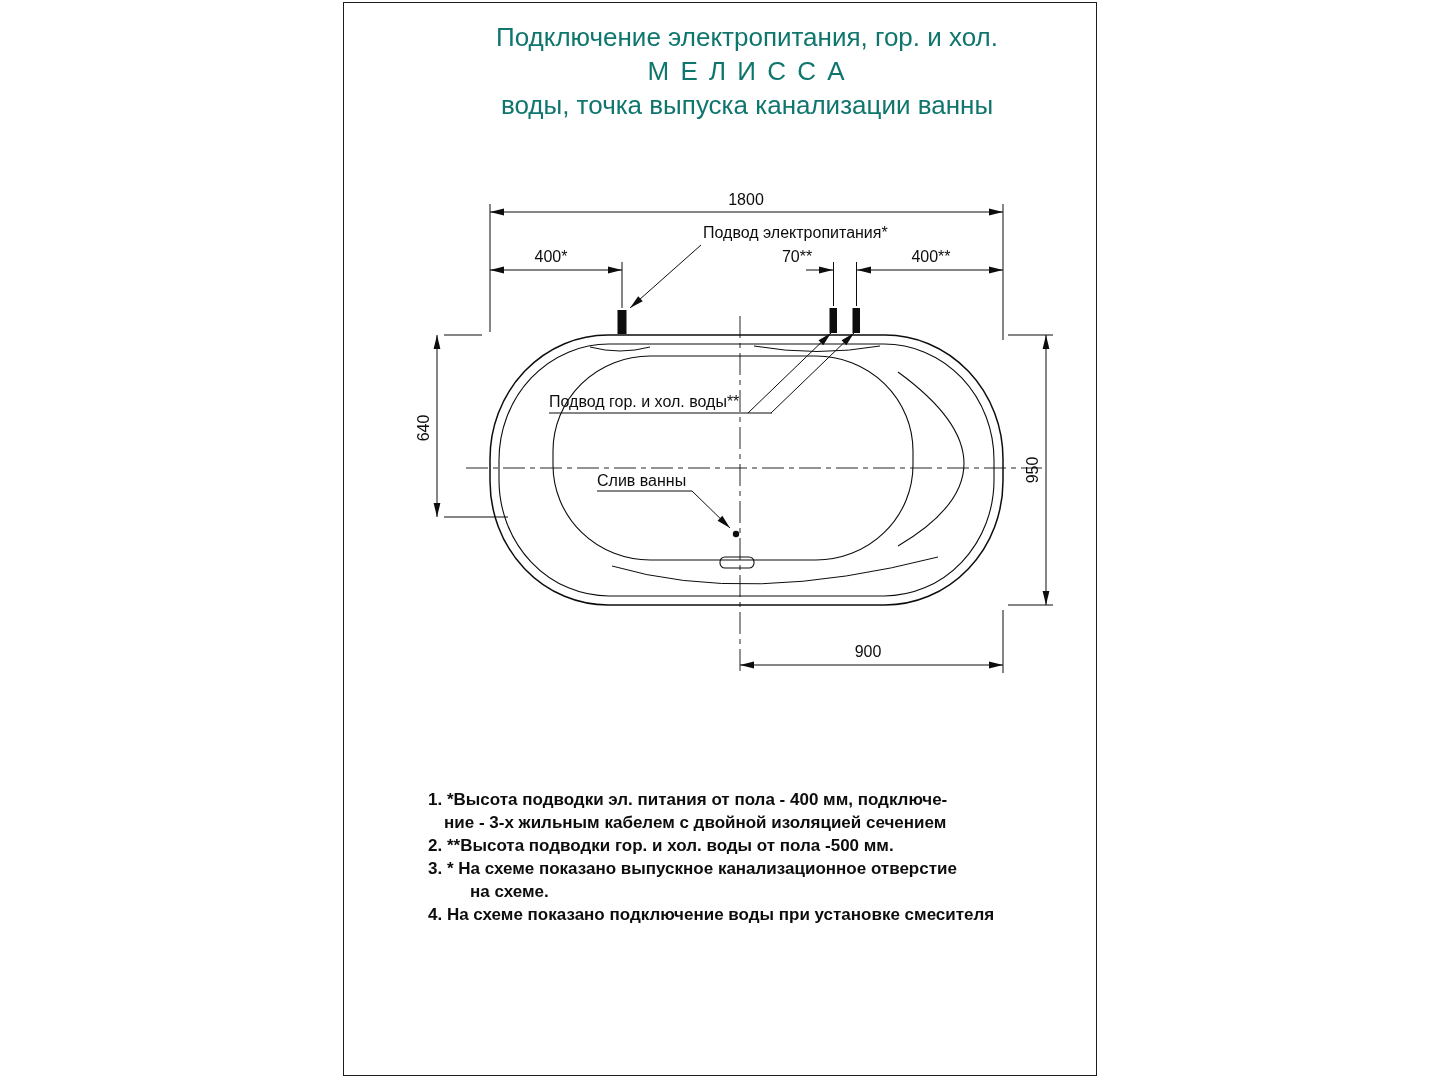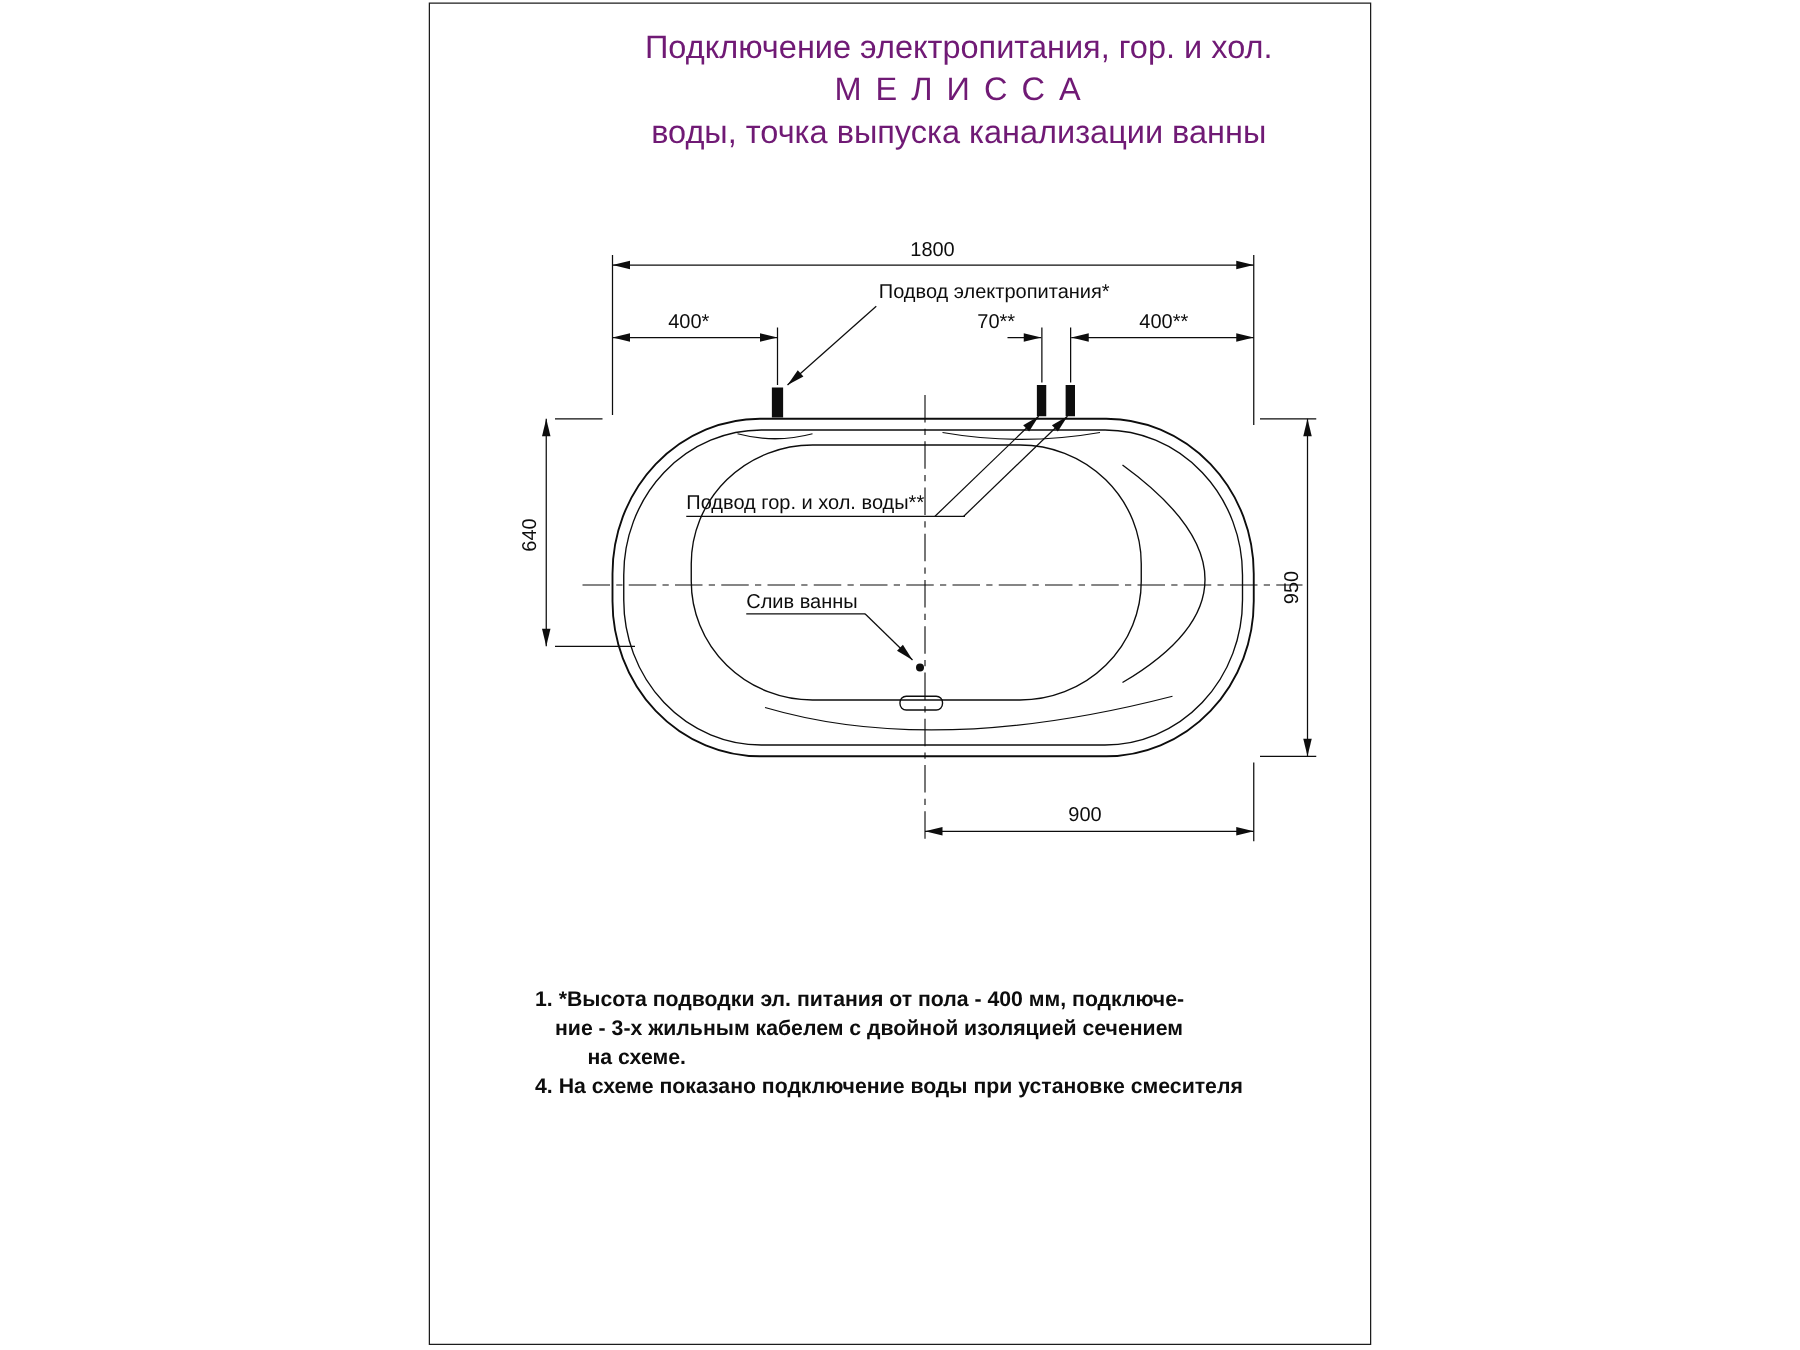--- a/index.html
+++ b/index.html
@@ -1,21 +1,21 @@
 <!DOCTYPE html>
 <html><head>
 <meta charset="utf-8">
 <style>
   html,body{margin:0;padding:0;background:#fff;}
   body{width:1440px;height:1080px;position:relative;overflow:hidden;
        font-family:"Liberation Sans",sans-serif;color:#111;}
   .sheet{position:absolute;left:343px;top:2px;width:754px;height:1074px;
          border:1.6px solid #1c1c1c;box-sizing:border-box;background:#fff;}
-  .title-block{position:absolute;left:390px;top:20px;width:754px;text-align:center;
-               font-size:26px;line-height:34px;color:#701a75;}
+  .title-block{position:absolute;left:370px;top:20px;width:754px;text-align:center;
+               font-size:26px;line-height:34px;color:#0f766e;}
   .t-model{letter-spacing:2px;}
   .drawing{position:absolute;left:0;top:0;width:1440px;height:1080px;}
   .drawing text{font-family:"Liberation Sans",sans-serif;fill:#0d0d0d;font-size:16px;}
   .notes{position:absolute;left:428px;top:788px;font-size:17px;line-height:23px;color:#0d0d0d;font-weight:bold;}
   .i15{margin-left:15px;}
   .i34{margin-left:16px;}
   .i42{margin-left:42px;}
 </style>
 </head>
 <body>
@@ -100,15 +100,17 @@
   <g>
     <text x="703" y="238">Подвод электропитания*</text>
     <text x="549" y="407">Подвод гор. и хол. воды**</text>
     <text x="597" y="486">Слив ванны</text>
   </g>
 </svg>
 
 <div class="notes">
   <div class="nl">1. *Высота подводки эл. питания от пола - 400 мм, подключе-</div>
   <div class="nl i34">ние - 3-х жильным кабелем с двойной изоляцией сечением</div>
+  <div class="nl">2. **Высота подводки гор. и хол. воды от пола -500 мм.</div>
+  <div class="nl">3. * На схеме показано выпускное канализационное отверстие</div>
   <div class="nl i42">на схеме.</div>
   <div class="nl">4. На схеме показано подключение воды при установке смесителя</div>
 </div>
 
 </body></html>

